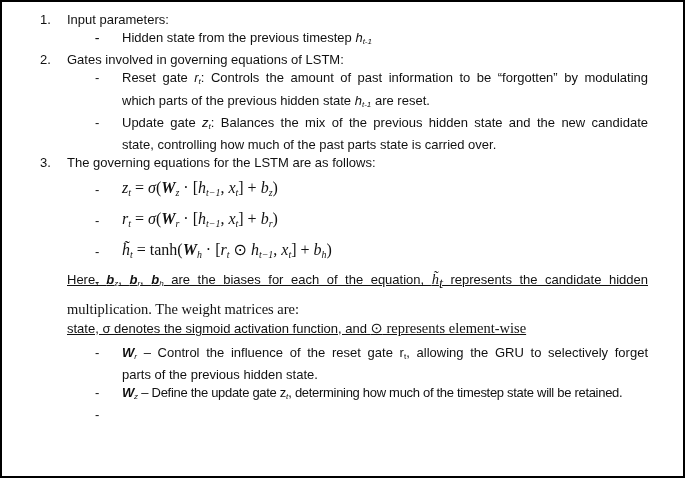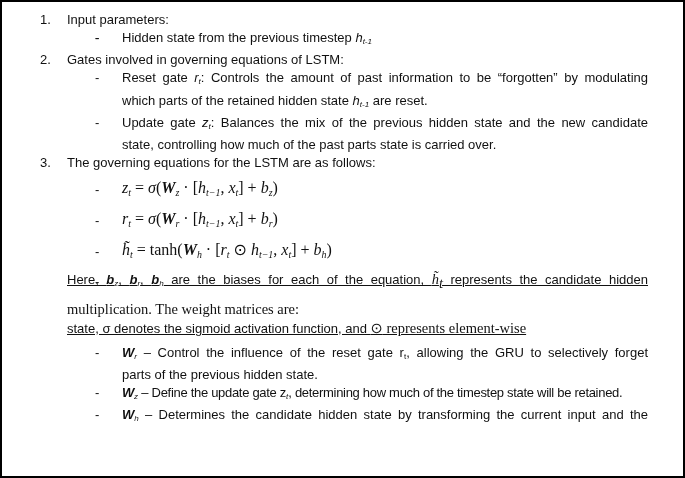--- a/index.html
+++ b/index.html
@@ -53,21 +53,21 @@
     <span class="marker mnum">2.</span>
     <span class="rich"><span>Gates involved in governing equations of LSTM:</span></span>
   </div>
 
   <div class="row l2 just">
     <span class="marker mdash">-</span>
     <span class="rich"><span>Reset gate </span><span class="i">r</span><span class="i sub">t</span><span>: Controls the amount of past information to be “forgotten” by modulating</span></span>
   </div>
 
   <div class="row l2">
-    <span class="rich"><span>which parts of the retained hidden state </span><span class="i">h</span><span class="i sub">t-1</span><span> are reset.</span></span>
+    <span class="rich"><span>which parts of the previous hidden state </span><span class="i">h</span><span class="i sub">t-1</span><span> are reset.</span></span>
   </div>
 
   <div class="row l2 just">
     <span class="marker mdash">-</span>
     <span class="rich"><span>Update gate </span><span class="i">z</span><span class="i sub">t</span><span>: Balances the mix of the previous hidden state and the new candidate</span></span>
   </div>
 
   <div class="row l2">
     <span class="rich"><span>state, controlling how much of the past parts state is carried over.</span></span>
   </div>
@@ -117,16 +117,15 @@
     <span class="rich"><span>parts of the previous hidden state.</span></span>
   </div>
 
   <div class="row l2 tight">
     <span class="marker mdash">-</span>
     <span class="rich"><span class="b i">W</span><span class="i sub">z</span><span> – Define the update gate z</span><span class="i sub">t</span><span>, determining how much of the timestep state will be retained.</span></span>
   </div>
 
   <div class="row l2 just">
     <span class="marker mdash">-</span>
-    <span class="rich"><span class="b i">W</span><span class="i sub">h</span><span> – Determines the candidate hidden state by transforming the current input and the</span></span>
   </div>
 
 </div>
 
 </body></html>

